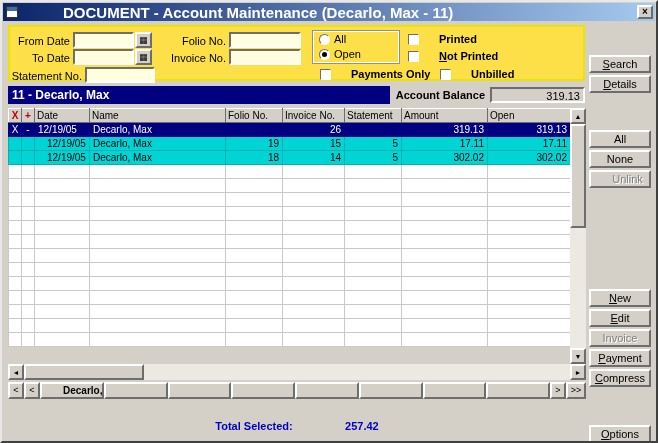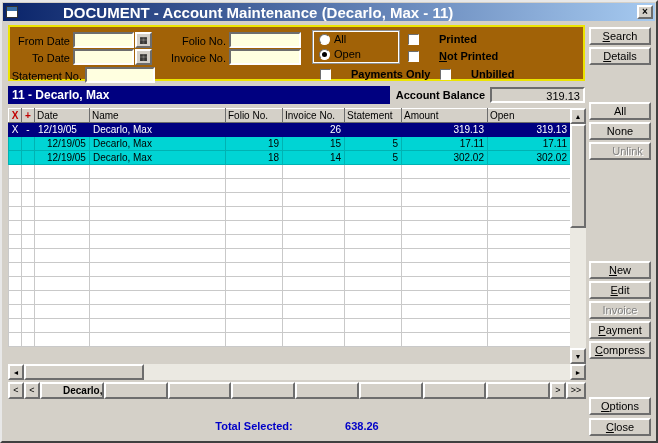--- a/index.html
+++ b/index.html
@@ -22,21 +22,21 @@
   }
   .app-icon { width:12px; height:12px; background:#fff; border:1px solid #333;
     background:linear-gradient(#3a6ea5 0 4px, #fff 4px); margin:0 3px 0 1px; flex:0 0 auto; }
   .title-text { color:#fff; font-weight:bold; font-size:15px; white-space:nowrap;padding-left:42px; }
   .close-btn { margin-left:auto; width:16px; height:14px; font-size:10px; line-height:10px;
     font-weight:bold; display:flex; align-items:center; justify-content:center; cursor:default;
     font-family:"Liberation Sans", sans-serif; }
 
   
   .filter-panel { position:absolute; left:6px; top:23px; width:577px; height:56px;
-    border:2px solid #ece400; background:#a16207; }
+    border:2px solid #ece400; background:#fde047; }
   .fp-label { position:absolute; font-size:11px; text-align:right; white-space:nowrap; }
   .field { position:absolute; background:#ffffe0; font-size:11px; height:16px; padding:0 2px;
     font-family:"Liberation Sans", sans-serif; outline:none; }
   .cal-btn { position:absolute; width:17px; height:16px; font-size:9px; line-height:9px;
     display:flex; align-items:center; justify-content:center; cursor:default; }
   .radio-group { position:absolute; left:302px; top:3px; width:88px; height:34px;
     border:1px solid #909090; box-shadow:inset 0 0 0 1px #ffffff; }
   .radio-row { position:absolute; left:6px; display:flex; align-items:center; gap:4px; }
   .radio { width:11px; height:11px; border-radius:50%; background:#fff;
     border:1px solid; border-color:#6d6d6d #fff #fff #6d6d6d; position:relative; flex:0 0 auto; }
@@ -89,21 +89,21 @@
     display:flex; align-items:center; padding-left:21px; white-space:nowrap; }
 
   
   .footer { position:absolute; left:9px; top:418px; width:578px; display:flex;
     justify-content:center; align-items:center; color:#0000c8; font-weight:bold; font-size:11px; }
   .footer .total-value { width:58px; text-align:right; margin-left:28px; margin-right:6px; }
 
   
   .side-btn { position:absolute; left:587px; width:62px; height:18px; font-size:11px;
     display:flex; align-items:center; justify-content:center; cursor:default;
-    font-family:"Liberation Sans", sans-serif; color:#000; }
+    font-family:"Liberation Sans", sans-serif; color:#000;margin-top:28px; }
   .side-btn.disabled { color:#808080; text-shadow:1px 1px 0 #ffffff; }
   button { font-family:"Liberation Sans", sans-serif; }
 </style>
 </head>
 <body>
 
 <div class="window">
 
   <div class="titlebar">
     <span class="app-icon"></span>
@@ -395,21 +395,21 @@
     <div class="rec-tab raised"></div>
     <div class="rec-tab raised"></div>
     <div class="rec-tab raised"></div>
     <div class="rec-tab raised"></div>
     <button class="pager-btn raised">&gt;</button>
     <button class="pager-btn last raised">&gt;&gt;</button>
   </div>
 
   <div class="footer">
     <span>Total Selected:</span>
-    <span class="total-value">638.26</span>
+    <span class="total-value">257.42</span>
   </div>
 
   <button class="side-btn raised" style="top:25px;">
       <span class="ak">Search</span>
     </button>
   <button class="side-btn raised" style="top:45px;">
       <span class="ak">Details</span>
     </button>
   <button class="side-btn raised" style="top:100px;">
       <span>All</span>

